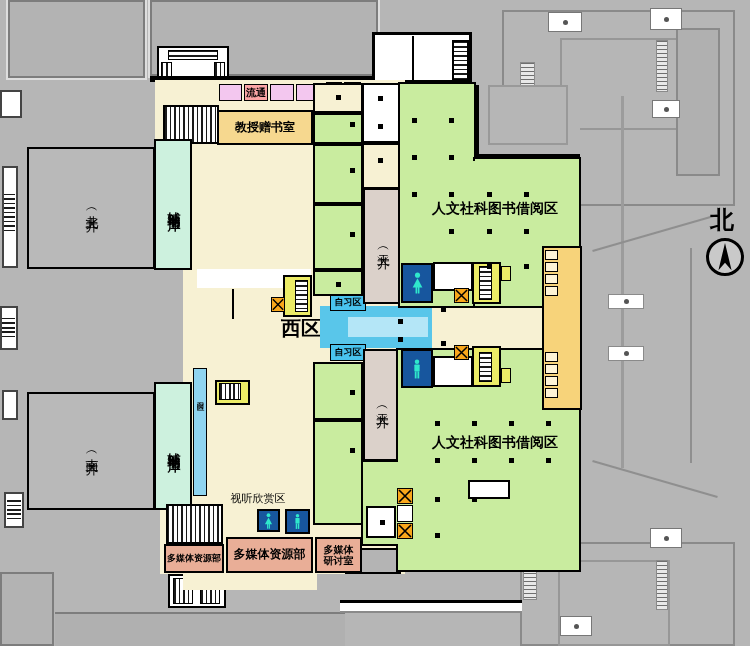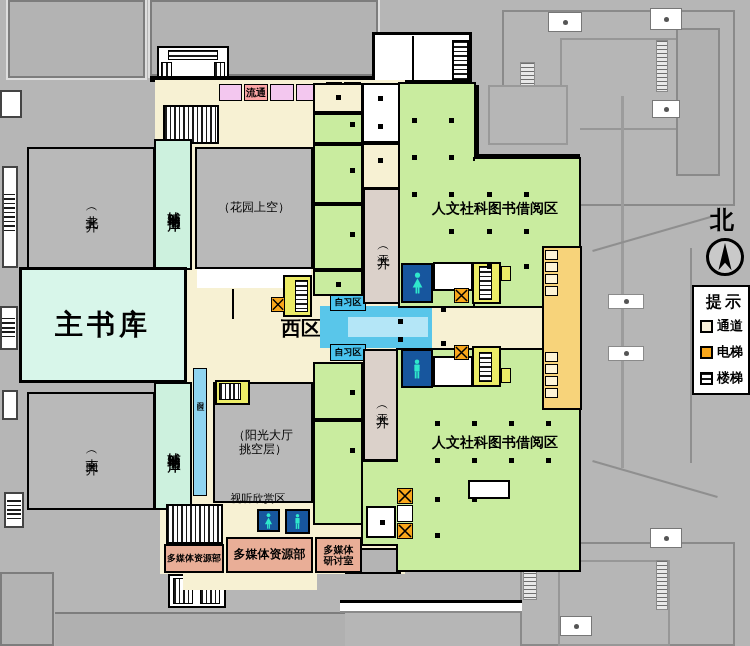--- a/index.html
+++ b/index.html
@@ -146,43 +146,40 @@
     <svg width="10" height="20" viewBox="0 0 20 30">
         <g fill="#2fe8cc">
           <circle cx="10" cy="4.5" r="3.2"></circle>
           <rect x="6.2" y="8.5" width="7.6" height="10" rx="1"></rect>
           <rect x="6.8" y="18.5" width="2.6" height="10"></rect>
           <rect x="10.6" y="18.5" width="2.6" height="10"></rect>
         </g>
       </svg>
   </div>
 
+  <div class="room" style="left:217px;top:110px;width:96px;height:35px;background:#f6d88f;font-size:12px;font-weight:bold;">
+    <span>教授赠书室</span>
+  </div>
 
   <div class="room b25 grayvoid" style="left:27px;top:147px;width:128px;height:122px;font-size:13px;">
     <span class="vtext">（北天井）</span>
   </div>
   <div class="room mint" style="left:154px;top:139px;width:38px;height:131px;font-size:13px;font-weight:bold;">
     <span class="vtext">辅助书库</span>
-  </div>
-  <div class="room b25 grayvoid" style="left:195px;top:147px;width:118px;height:122px;font-size:12px;">
-    <span>（花园上空）</span>
   </div>
   <div class="abs" style="left:197px;top:269px;width:114px;height:19px;background:#fff;"></div>
 
   <div class="room yellow" style="left:283px;top:275px;width:29px;height:42px;"></div>
   <div class="abs hatchH" style="left:295px;top:280px;width:13px;height:32px;border:1px solid #000;"></div>
   <div class="elev" style="left:271px;top:297px;width:14px;height:15px;">
     <svg viewBox="0 0 14 14">
         <path d="M1 1 L13 13 M13 1 L1 13" stroke="#000" stroke-width="1.6"></path>
       </svg>
   </div>
 
-  <div class="room b3" style="left:19px;top:267px;width:168px;height:116px;background:#d8f6ea;font-size:28px;font-weight:bold;letter-spacing:4px;">
-    <span>主书库</span>
-  </div>
 
   <div class="abs" style="left:232px;top:289px;width:2px;height:30px;background:#000;"></div>
 
   <div class="lab" style="left:278px;top:316px;width:46px;height:24px;font-size:20px;font-weight:bold;">
     <span>西区</span>
   </div>
   <div class="lab" style="left:336px;top:316px;width:46px;height:24px;font-size:20px;font-weight:bold;">
     <span>东区</span>
   </div>
 
@@ -293,24 +290,20 @@
   <div class="abs" style="left:545px;top:388px;width:13px;height:10px;background:#fdf3d5;border:1px solid #000;"></div>
 
   <div class="room b25 grayvoid" style="left:27px;top:392px;width:128px;height:118px;font-size:13px;">
     <span class="vtext">（南天井）</span>
   </div>
   <div class="room mint" style="left:154px;top:382px;width:38px;height:128px;font-size:13px;font-weight:bold;">
     <span class="vtext">辅助书库</span>
   </div>
   <div class="room b15" style="left:193px;top:368px;width:14px;height:128px;background:#8fd4f0;font-size:8px;align-items:flex-start;padding-top:26px;">
     <span class="vtext" style="letter-spacing:1px;">自习区</span>
-  </div>
-  <div class="room b25 grayvoid" style="left:213px;top:382px;width:100px;height:121px;font-size:12px;flex-direction:column;">
-    <span>（阳光大厅</span>
-    <span>挑空层）</span>
   </div>
   <div class="room yellow" style="left:215px;top:380px;width:35px;height:25px;"></div>
   <div class="abs hatchV" style="left:219px;top:383px;width:22px;height:17px;border:1px solid #000;"></div>
 
   <div class="lab" style="left:222px;top:491px;width:72px;height:15px;font-size:11px;font-weight:normal;">
     <span>视听欣赏区</span>
   </div>
   <div class="stairs hatchV" style="left:166px;top:504px;width:57px;height:40px;"></div>
   <div class="wc" style="left:257px;top:509px;width:23px;height:23px;">
     <svg width="11" height="18" viewBox="0 0 20 30">
@@ -388,29 +381,14 @@
 
   <div id="compass-label">
     <span>北</span>
   </div>
   <div id="compass">
     <svg width="30" height="30" viewBox="0 0 32 32">
         <polygon points="16,1 23,30 16,22 9,30" fill="#000"></polygon>
       </svg>
   </div>
 
-  <div id="legend">
-    <div class="title">提示</div>
-    <div class="legrow">
-      <span class="sw" style="background:#f8f0da;"></span>
-      <span class="lt">通道</span>
-    </div>
-    <div class="legrow">
-      <span class="sw" style="background:#f9a71b;"></span>
-      <span class="lt">电梯</span>
-    </div>
-    <div class="legrow">
-      <span class="sw hatchH"></span>
-      <span class="lt">楼梯</span>
-    </div>
-  </div>
 
 </div>
 
 </body></html>

